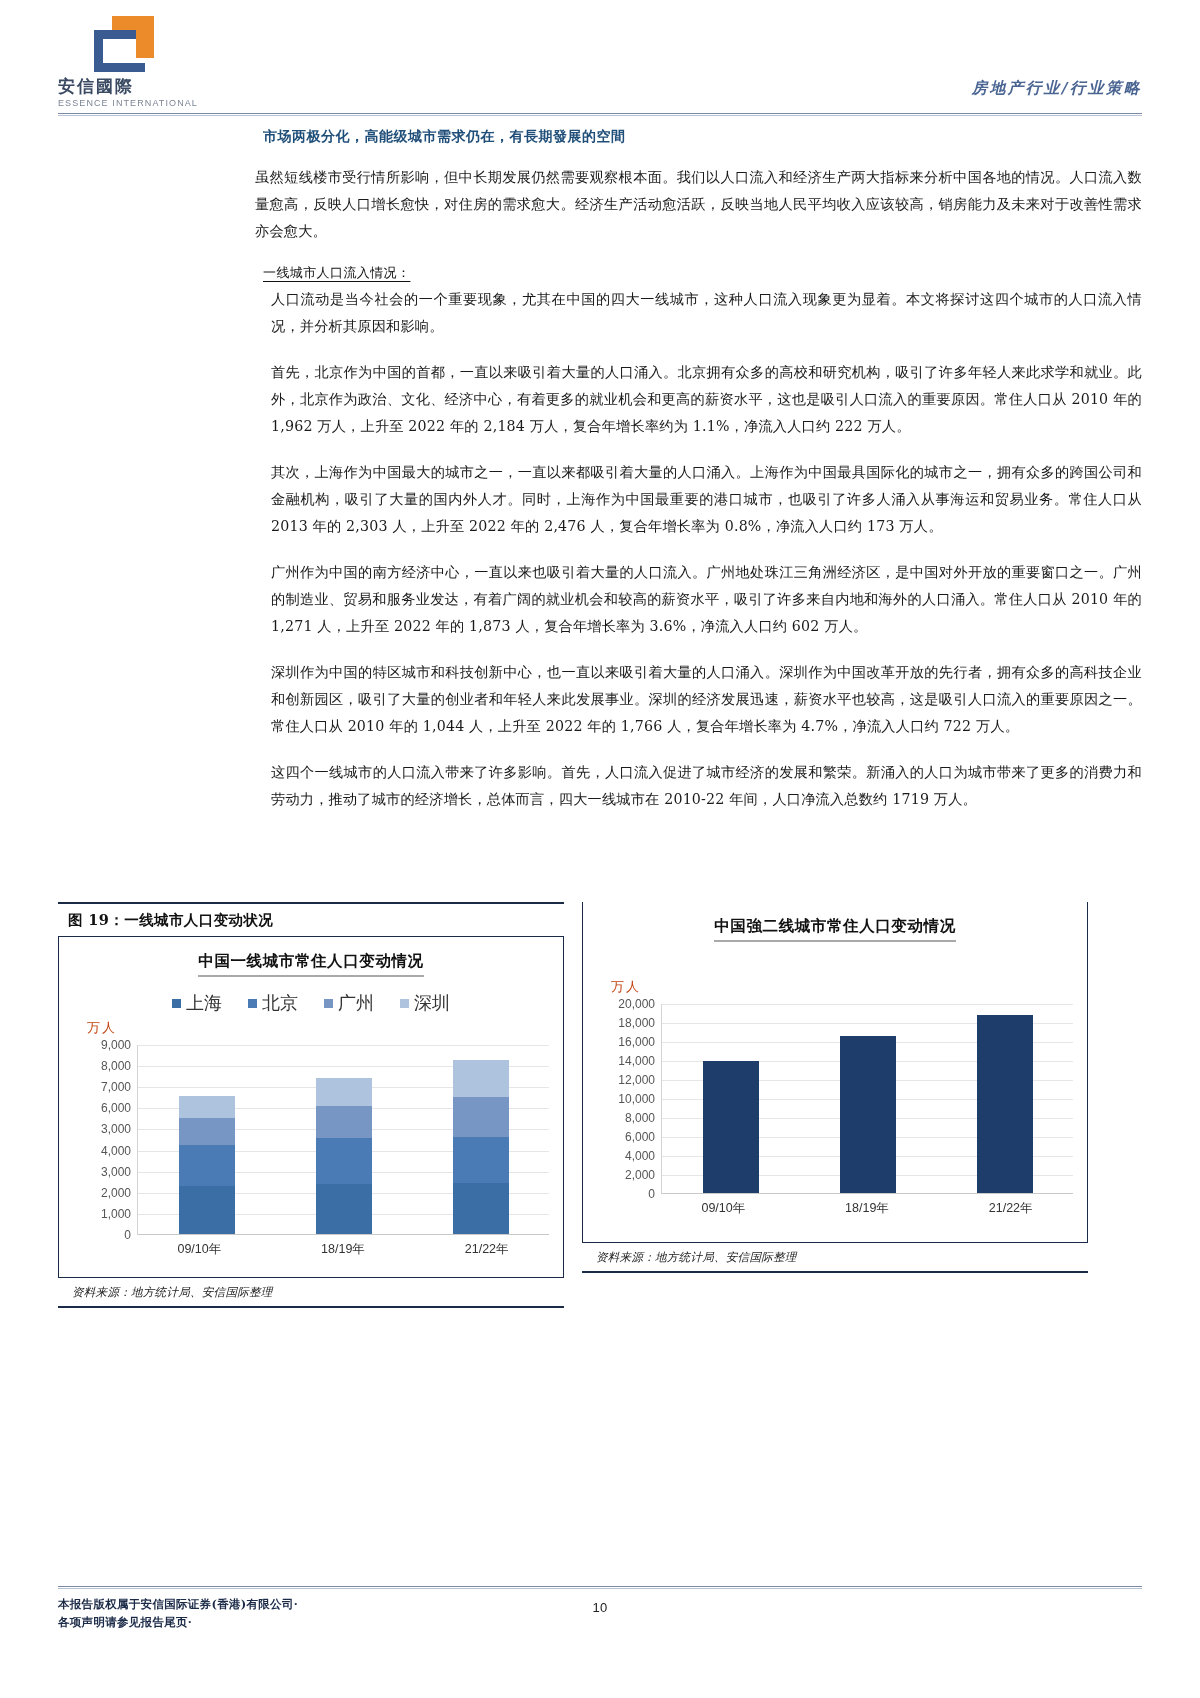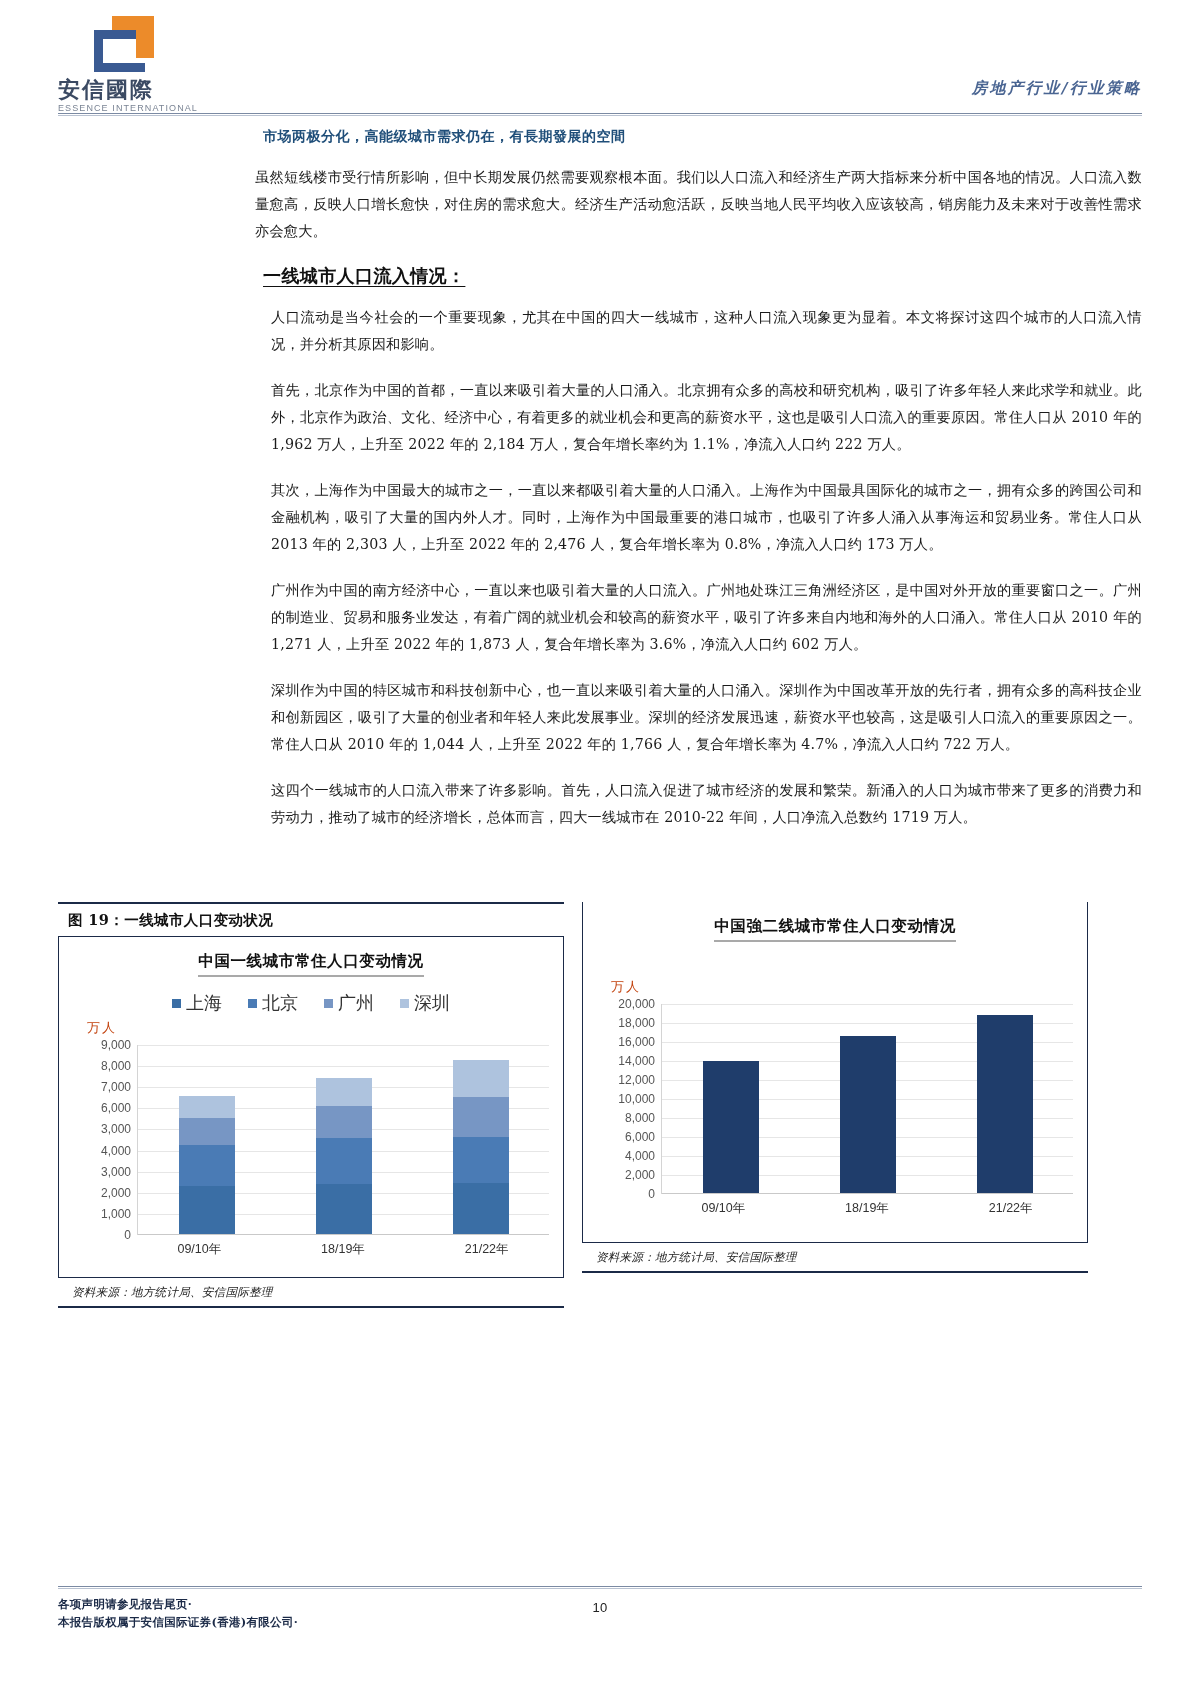--- a/index.html
+++ b/index.html
@@ -55,21 +55,21 @@
   .logo-sq-blue::after {
     content: "";
     position: absolute;
     right: -9px; bottom: -9px;
     width: 9px; height: 9px;
     background: #3a5a92;
   }
   .logo-cn {
     margin-top: 4px;
     font-family: "DejaVu Sans", sans-serif;
-    font-size: 22px;
+    font-size: 17px;
     font-weight: 700;
     letter-spacing: 2px;
     color: #3b4a63;
     line-height: 1.05;
   }
   .logo-en {
     font-family: "Liberation Sans", sans-serif;
     font-size: 9px;
     letter-spacing: 1.1px;
     color: #7a8494;
@@ -115,26 +115,26 @@
     font-family: "DejaVu Serif", serif;
     font-size: 14.2px;
     line-height: 27px;
     text-align: justify;
     color: #1a1a1a;
     letter-spacing: 0.2px;
   }
   p.para.indent { padding-left: 16px; }
   .sub-head {
     font-family: "DejaVu Serif", serif;
-    font-weight: 700;
-    font-size: 18px;
+    font-weight: 400;
+    font-size: 13px;
     color: #111;
     text-decoration: underline;
     text-underline-offset: 4px;
-    margin: 0 0 16px 8px;
+    margin: 0 0 4px 8px;
     letter-spacing: 0.4px;
   }
 
   
   .charts-row {
     position: absolute;
     left: 58px;
     right: 58px;
     top: 902px;
     display: flex;
@@ -466,19 +466,19 @@
         </div>
       </div>
       <div class="chart-src">资料来源：地方统计局、安信国际整理</div>
     </div>
 
   </div>
 
   <div class="footer">
     <div class="footer-rule"></div>
     <div class="footer-inner">
+      <div>本报告版权属于安信国际证券(香港)有限公司·</div>
       <div>各项声明请参见报告尾页·</div>
-      <div>本报告版权属于安信国际证券(香港)有限公司·</div>
       <div class="page-num">10</div>
     </div>
   </div>
 
 </div>
 
 </body></html>

